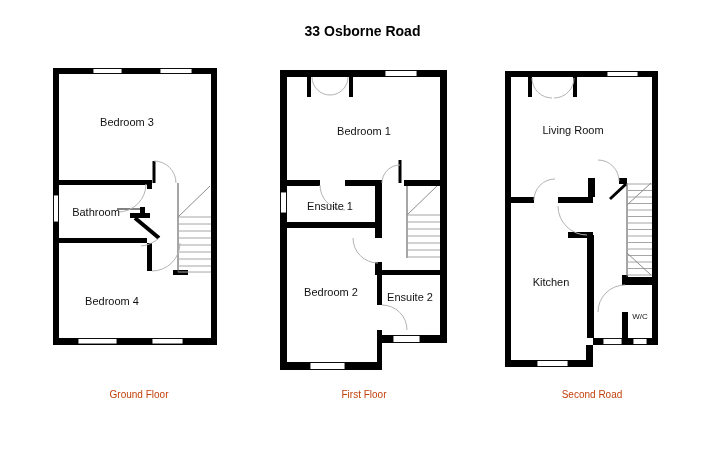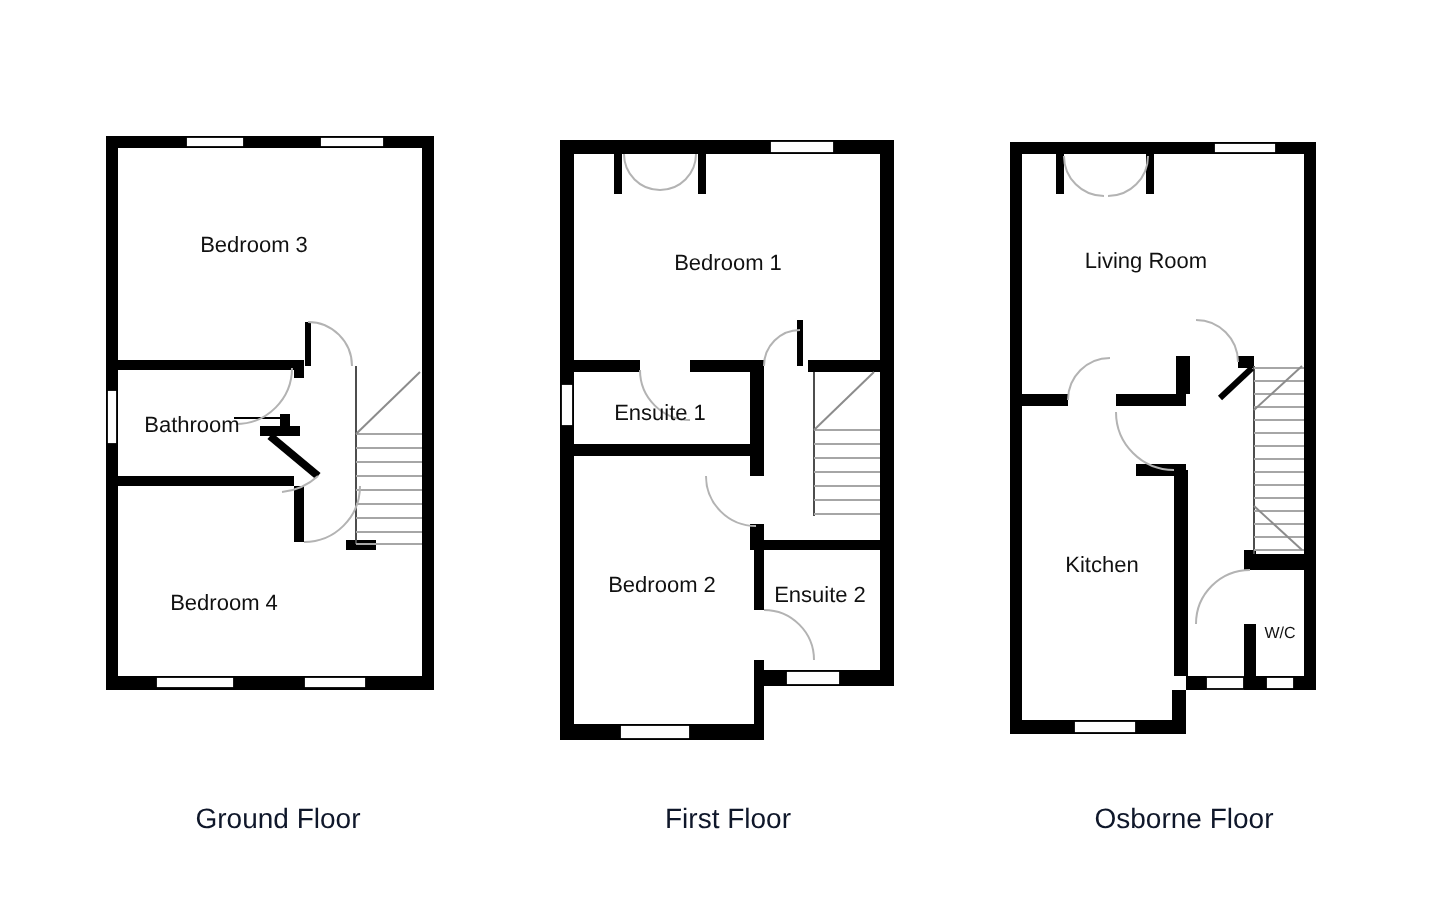--- a/index.html
+++ b/index.html
@@ -6,41 +6,42 @@
   .canvas{
     position:relative;width:725px;height:460px;background:#ffffff;
     font-family:"Liberation Sans", sans-serif;overflow:hidden;
   }
   .title{
     position:absolute;left:0;top:23px;width:725px;text-align:center;
     font-size:14px;font-weight:bold;color:#000;
   }
   .floor-label{
     position:absolute;top:389px;transform:translateX(-50%);
-    font-size:14px;color:#0f172a;white-space:nowrap;margin-top:12px;
+    font-size:10px;color:#c2410c;white-space:nowrap;
   }
   .plan-svg{position:absolute;left:0;top:0;}
   svg text{font-family:"Liberation Sans", sans-serif;fill:#111;}
   .room-label{font-size:11px;}
   .room-label-small{font-size:8px;}
   .wall{fill:#000;}
   .win{fill:#fff;stroke:#000;stroke-width:0.9;}
   .arc{fill:none;stroke:#b3b3b3;stroke-width:1;}
   .tread{stroke:#a6a6a6;stroke-width:1;}
   .stair-edge{stroke:#4d4d4d;stroke-width:1;}
   .diag{stroke:#8c8c8c;stroke-width:1;}
   .leaf{stroke:#000;stroke-width:3;}
   .leaf4{stroke:#000;stroke-width:4;}
   .thinline{stroke:#000;stroke-width:1;}
 </style>
 </head>
 <body>
 
 <div class="canvas">
 
+  <div class="title">33 Osborne Road</div>
 
   <svg class="plan-svg" width="725" height="460" viewBox="0 0 725 460">
 
     <g>
 
       <rect class="wall" x="53" y="68" width="6" height="277"></rect>
       <rect class="wall" x="53" y="68" width="164" height="6"></rect>
       <rect class="wall" x="211" y="68" width="6" height="277"></rect>
       <rect class="wall" x="53" y="338" width="164" height="7"></rect>
 
@@ -201,14 +202,14 @@
       <path class="arc" d="M625,285 A27,27 0 0 0 598,312"></path>
 
       <text class="room-label" x="573" y="134" text-anchor="middle">Living Room</text>
       <text class="room-label" x="551" y="286" text-anchor="middle">Kitchen</text>
       <text class="room-label room-label-small" x="640" y="319" text-anchor="middle">W/C</text>
     </g>
   </svg>
 
   <div class="floor-label" style="left:139px;">Ground Floor</div>
   <div class="floor-label" style="left:364px;text-align:right;">First Floor</div>
-  <div class="floor-label" style="left:592px;">Osborne Floor</div>
+  <div class="floor-label" style="left:592px;">Second Road</div>
 </div>
 
 </body></html>

